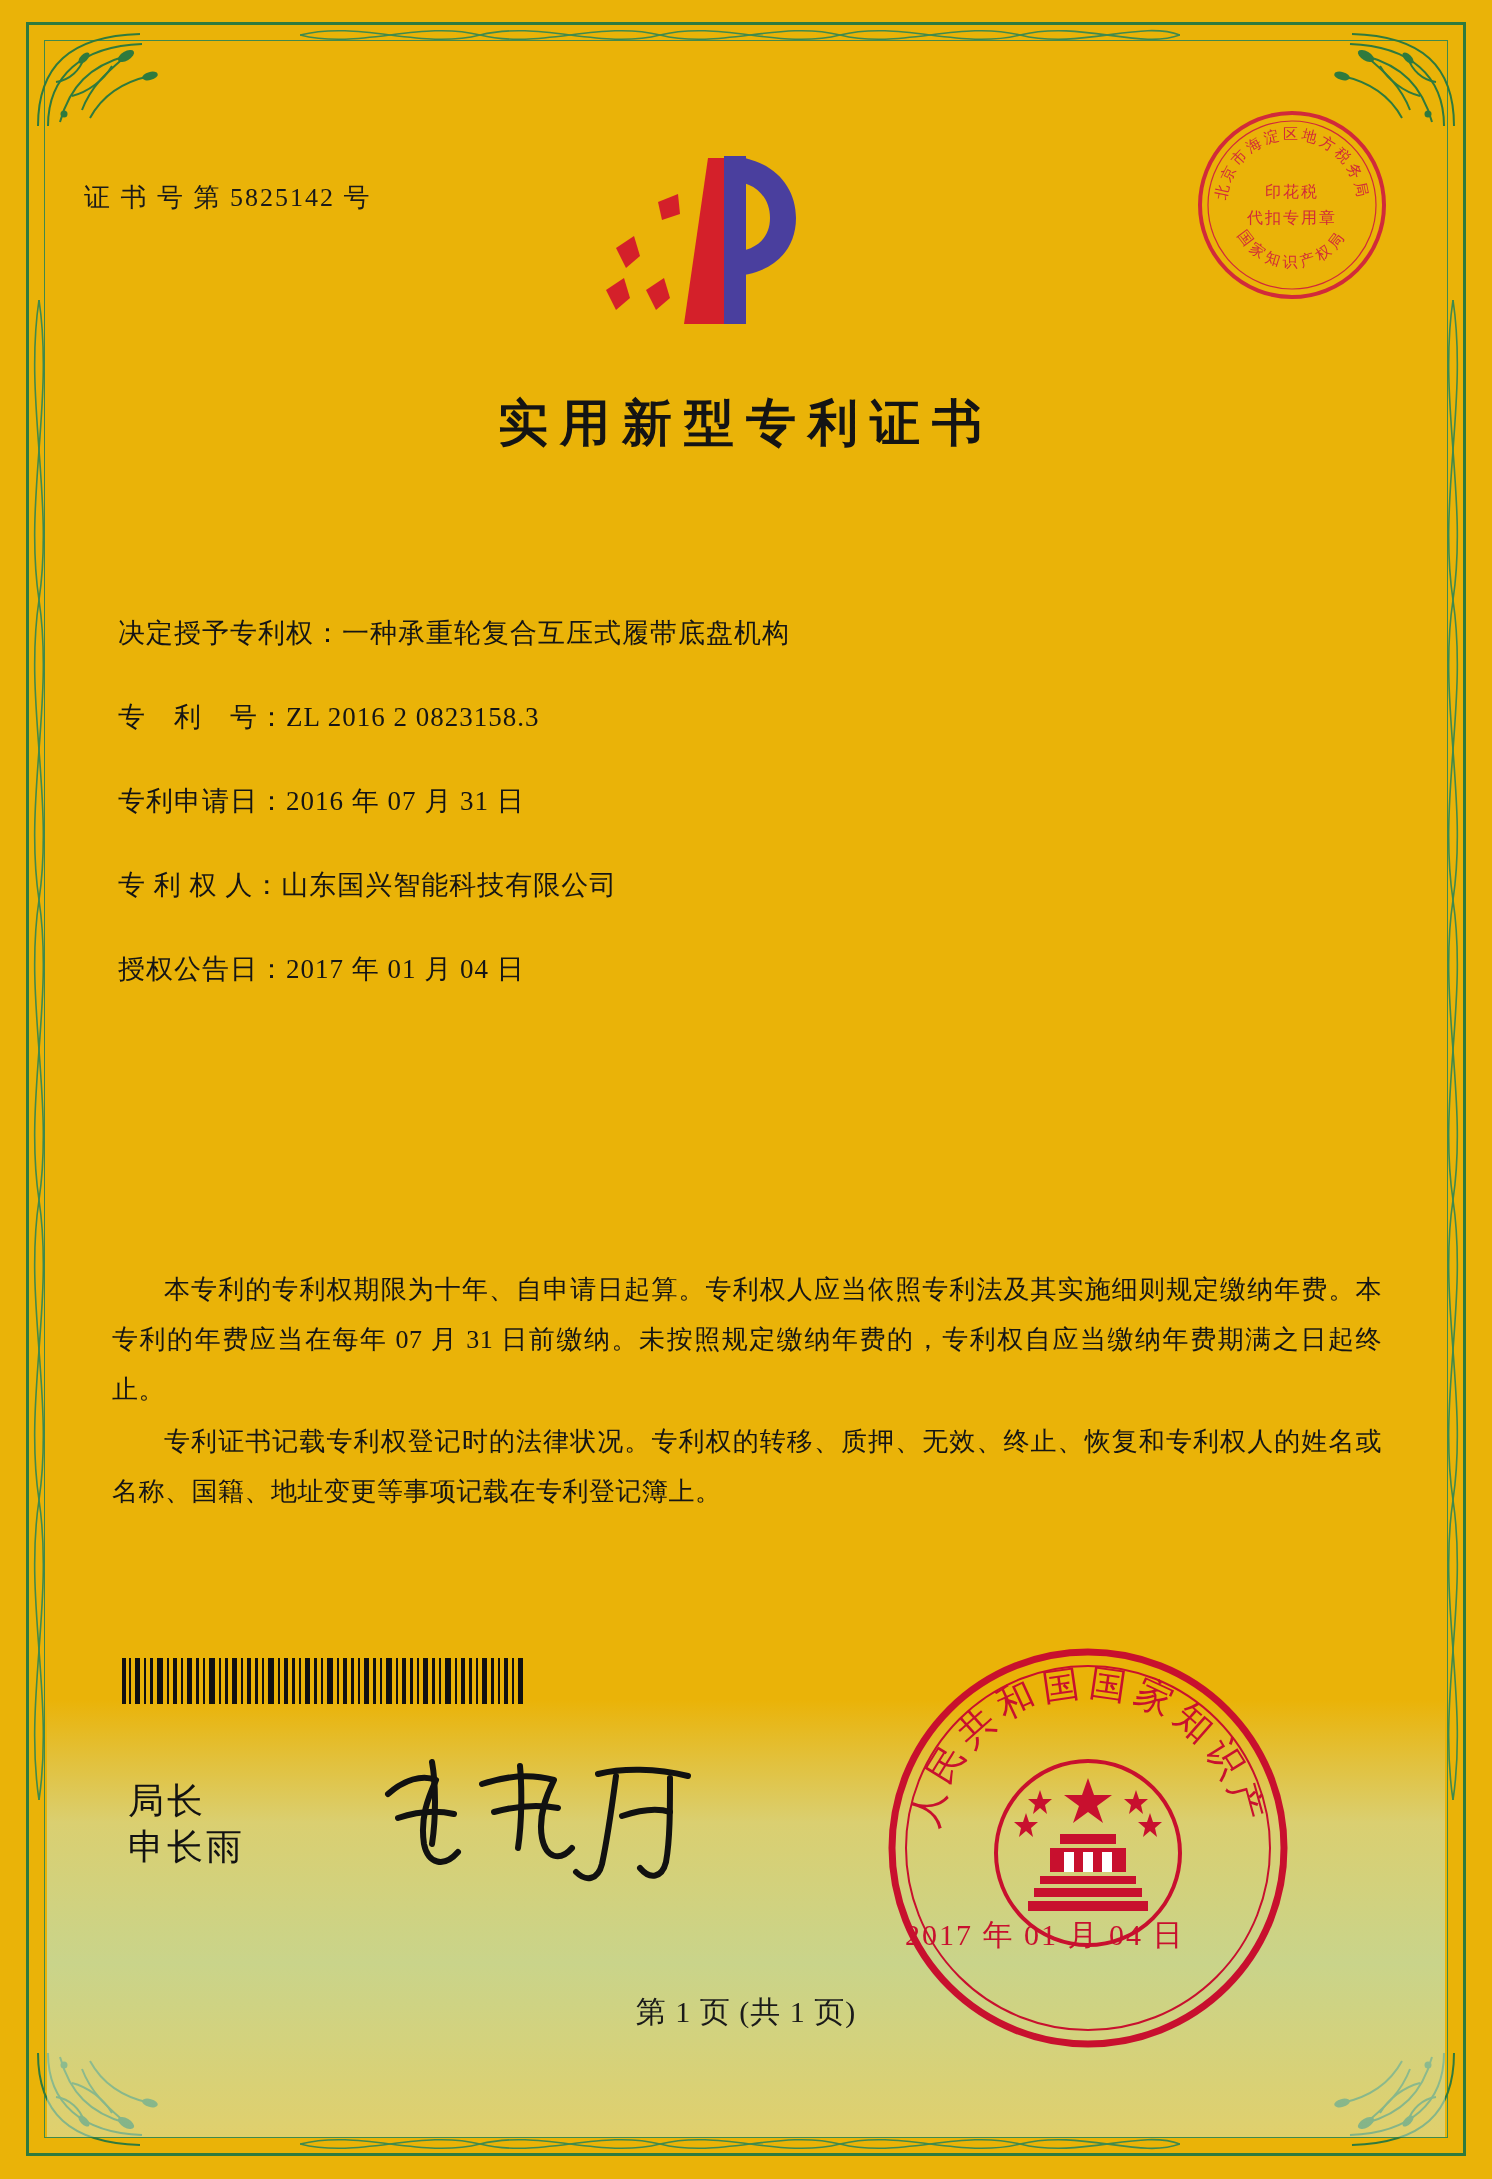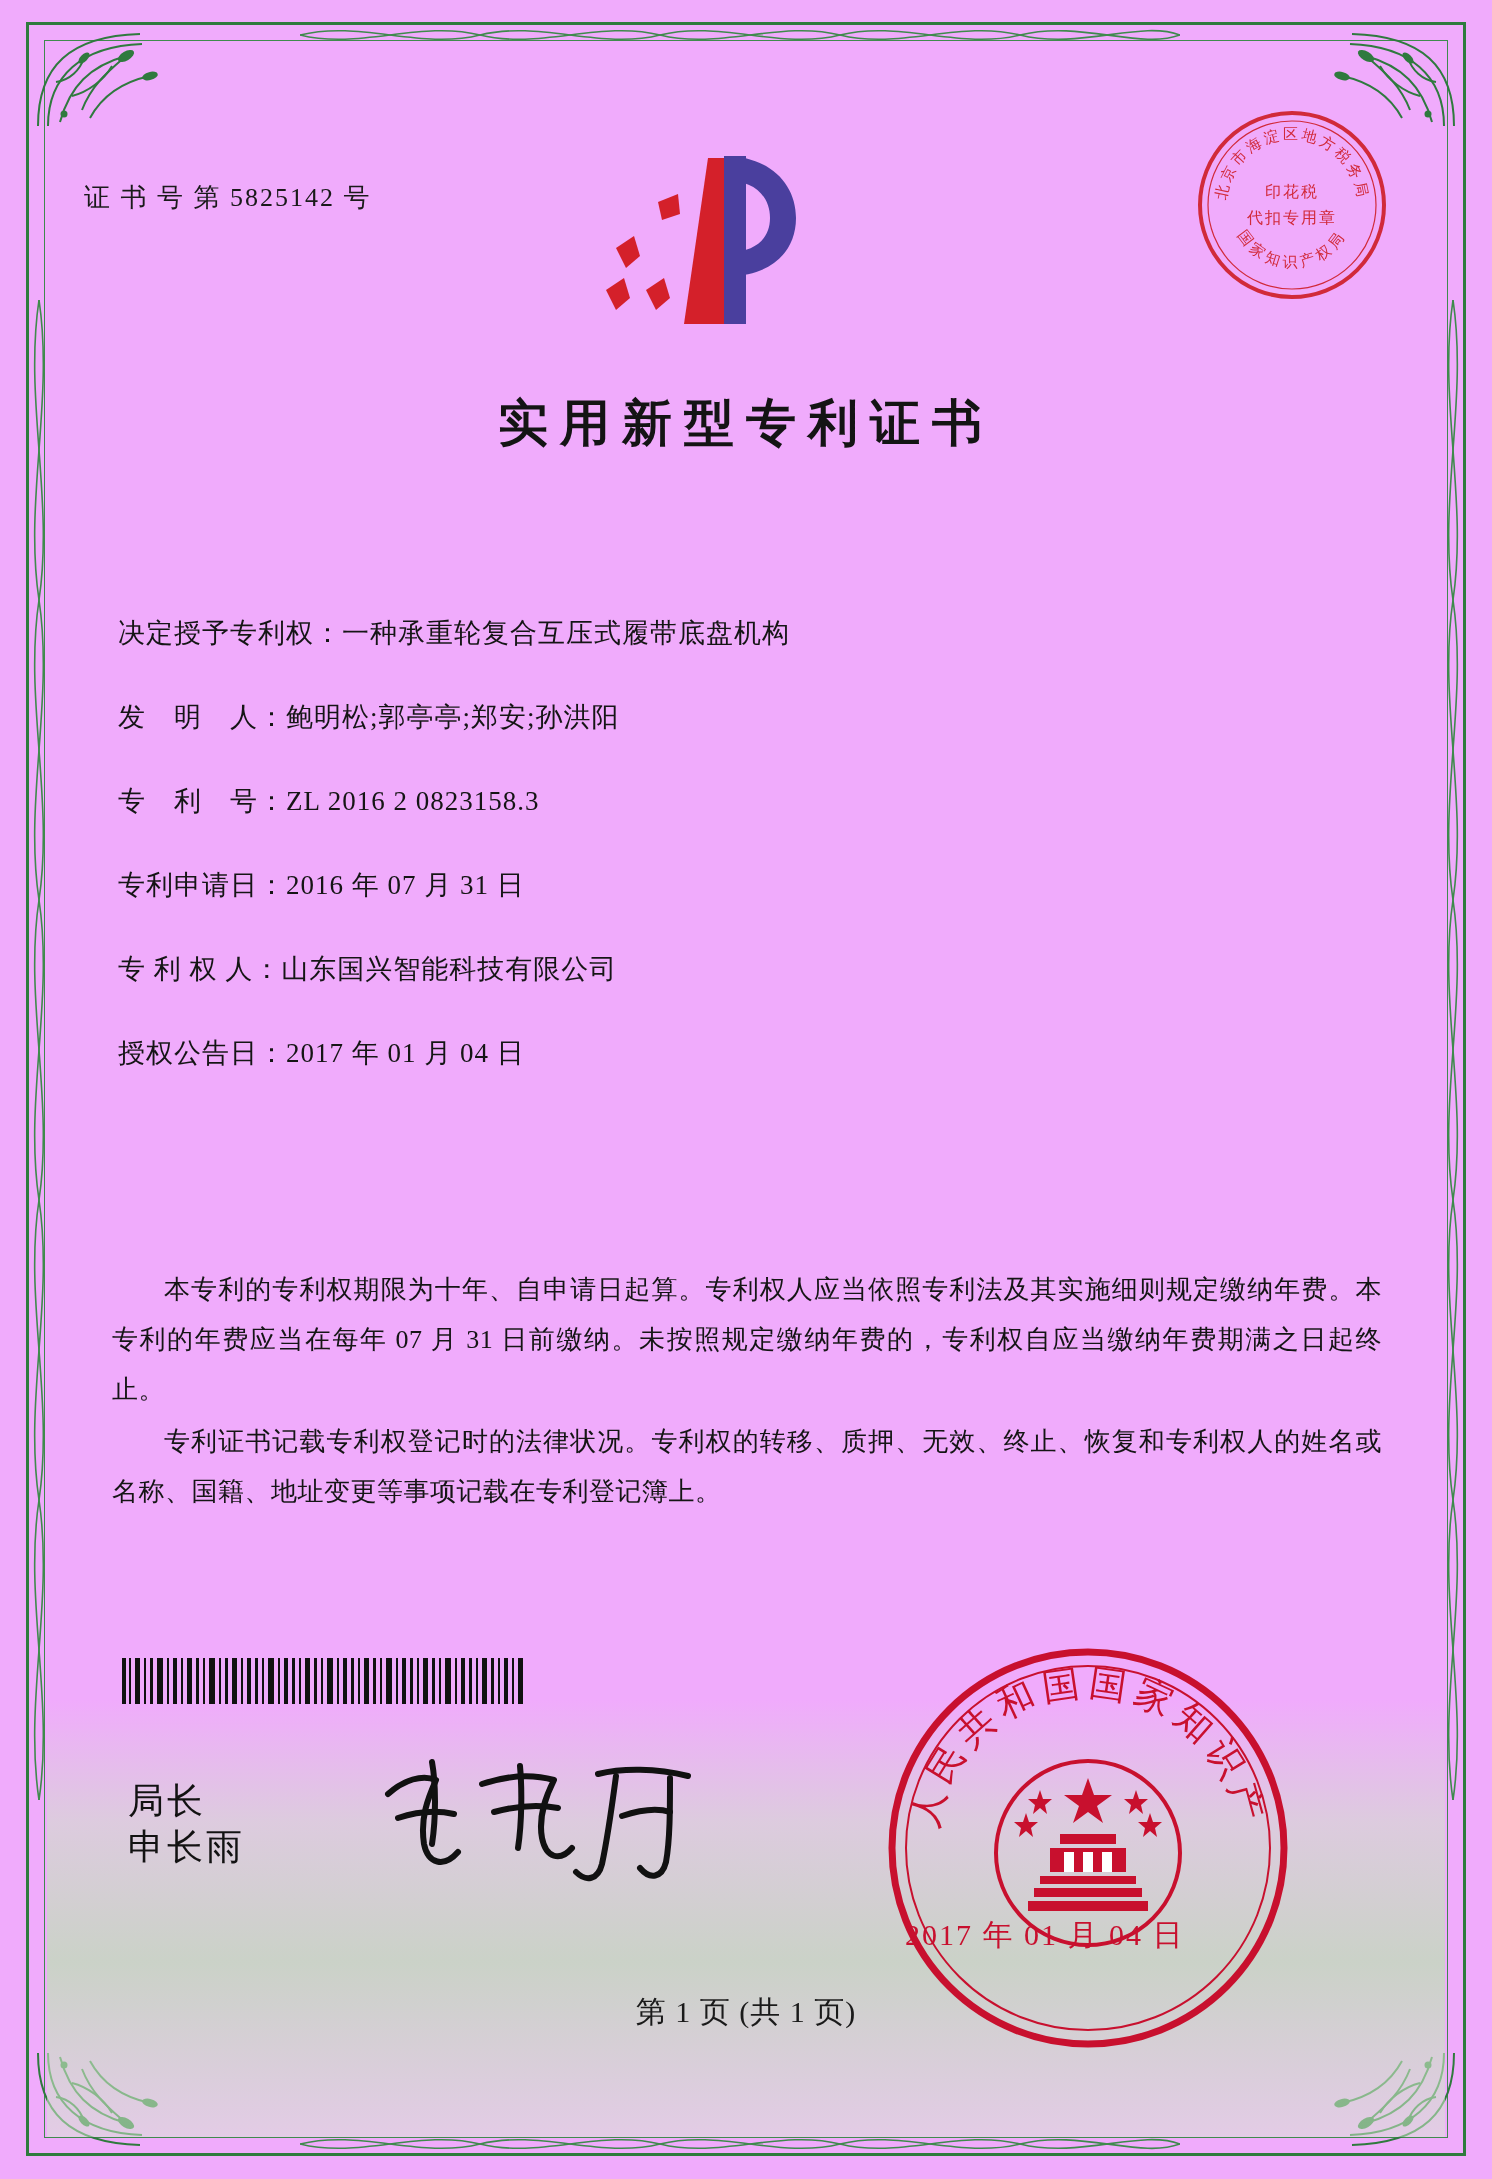--- a/index.html
+++ b/index.html
@@ -7,21 +7,21 @@
     padding: 0;
     background: #ffffff;
   }
   body {
     font-family: "Liberation Serif", "DejaVu Serif", serif;
   }
   .page {
     position: relative;
     width: 1492px;
     height: 2179px;
-    background: #f0abfc;
+    background: #eab308;
     overflow: hidden;
   }
 
   
   .border-outer {
     position: absolute;
     left: 26px;
     top: 22px;
     width: 1440px;
     height: 2134px;
@@ -331,23 +331,20 @@
     </text>
     <text x="100" y="92" font-size="16" fill="#d12a3a" text-anchor="middle" letter-spacing="2" font-family="'DejaVu Serif',serif">印花税</text>
     <text x="100" y="118" font-size="16" fill="#d12a3a" text-anchor="middle" letter-spacing="2" font-family="'DejaVu Serif',serif">代扣专用章</text>
   </svg>
 
   <div class="main-title">实用新型专利证书</div>
 
   <div class="fields">
     <div class="field-row">
       <span class="field-label">决定授予专利权：</span><span class="field-value">一种承重轮复合互压式履带底盘机构</span>
-    </div>
-    <div class="field-row">
-      <span class="field-label">发　明　人：</span><span class="field-value">鲍明松;郭亭亭;郑安;孙洪阳</span>
     </div>
     <div class="field-row">
       <span class="field-label">专　利　号：</span><span class="field-value">ZL 2016 2 0823158.3</span>
     </div>
     <div class="field-row">
       <span class="field-label">专利申请日：</span><span class="field-value">2016 年 07 月 31 日</span>
     </div>
     <div class="field-row">
       <span class="field-label">专 利 权 人：</span><span class="field-value">山东国兴智能科技有限公司</span>
     </div>

